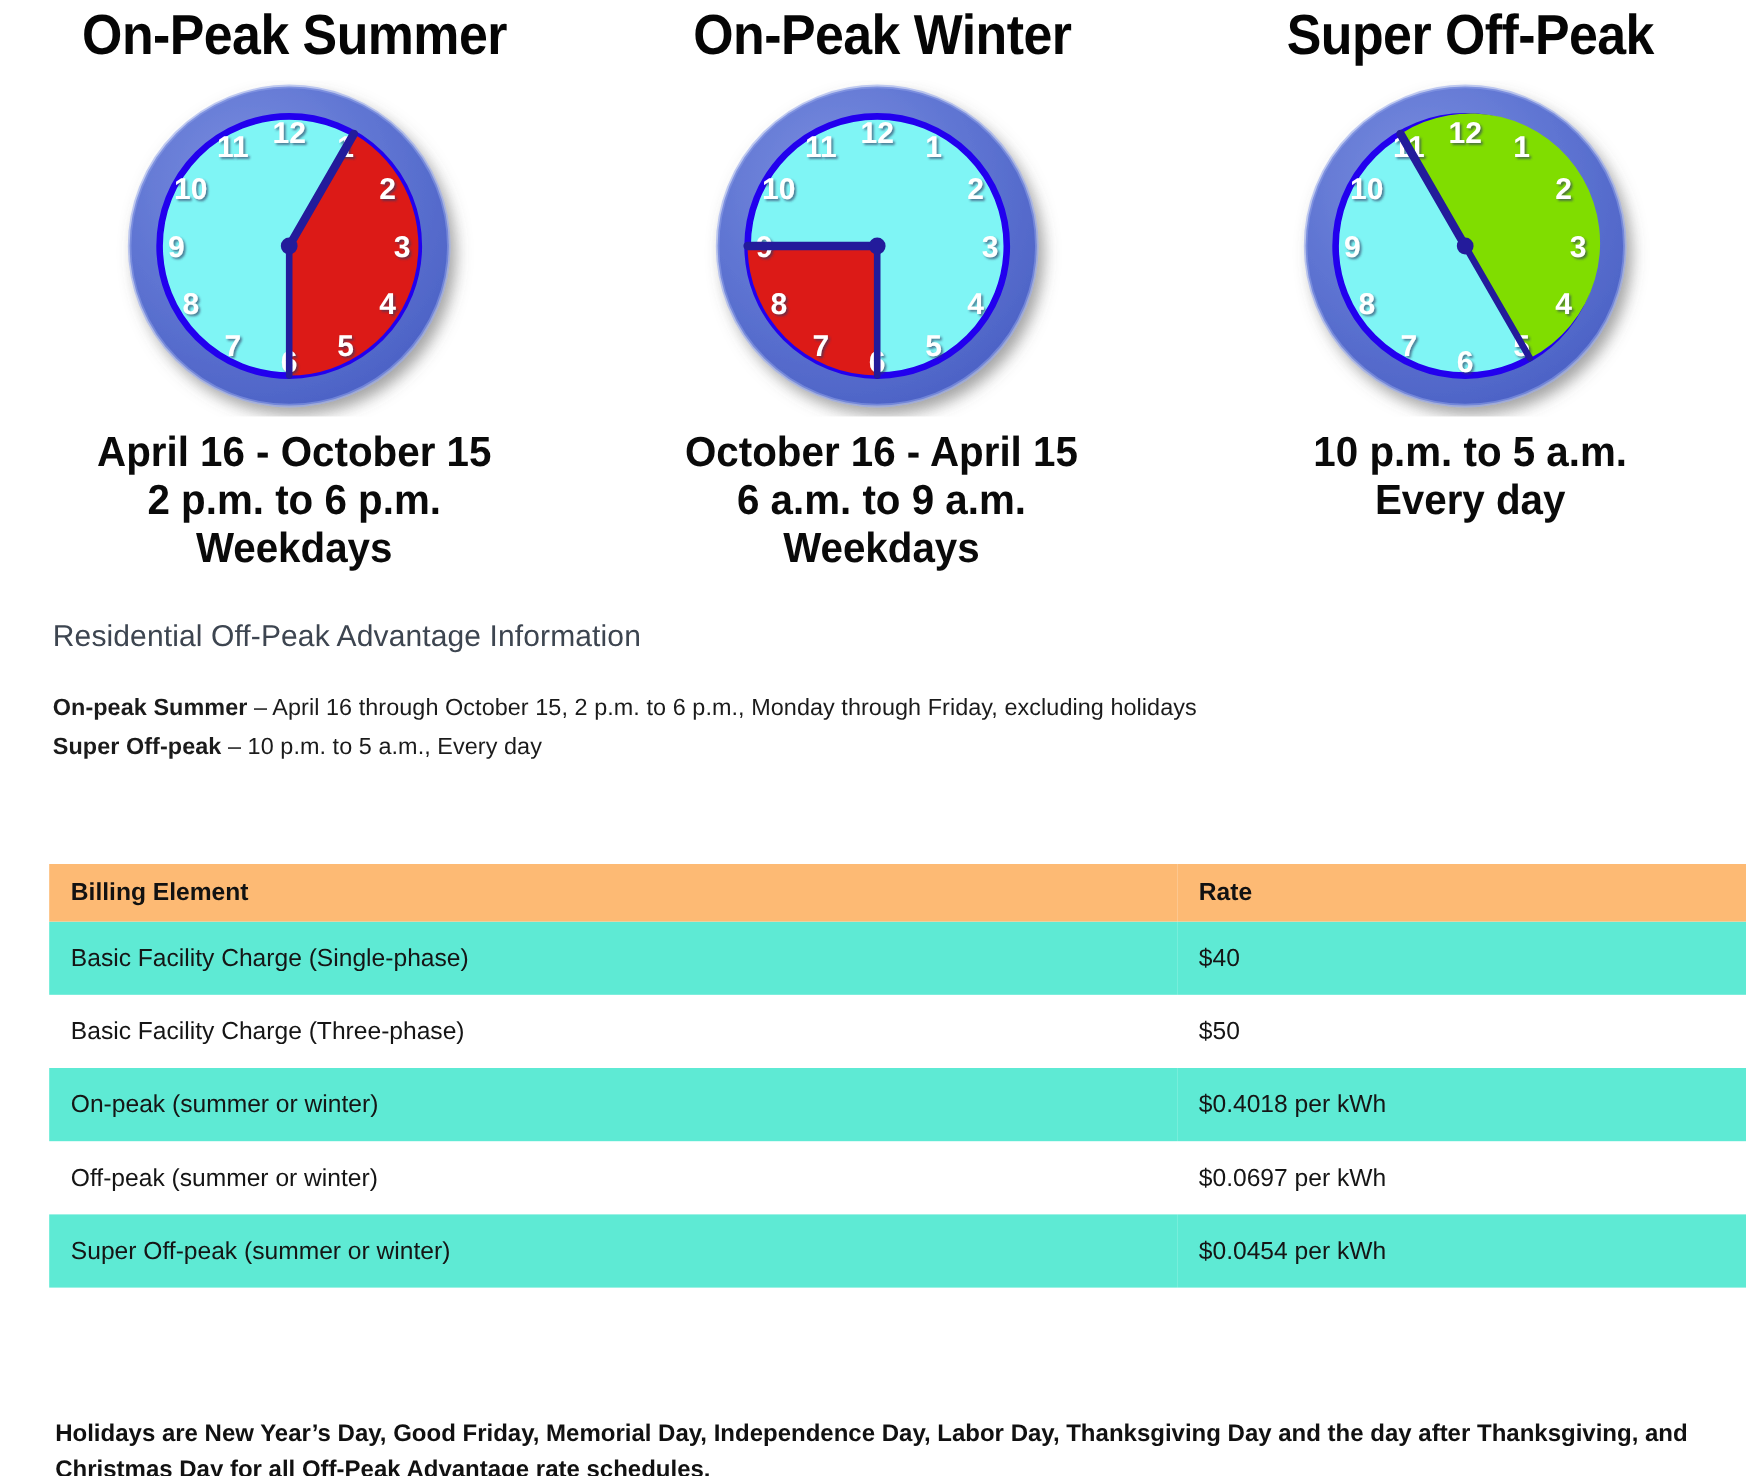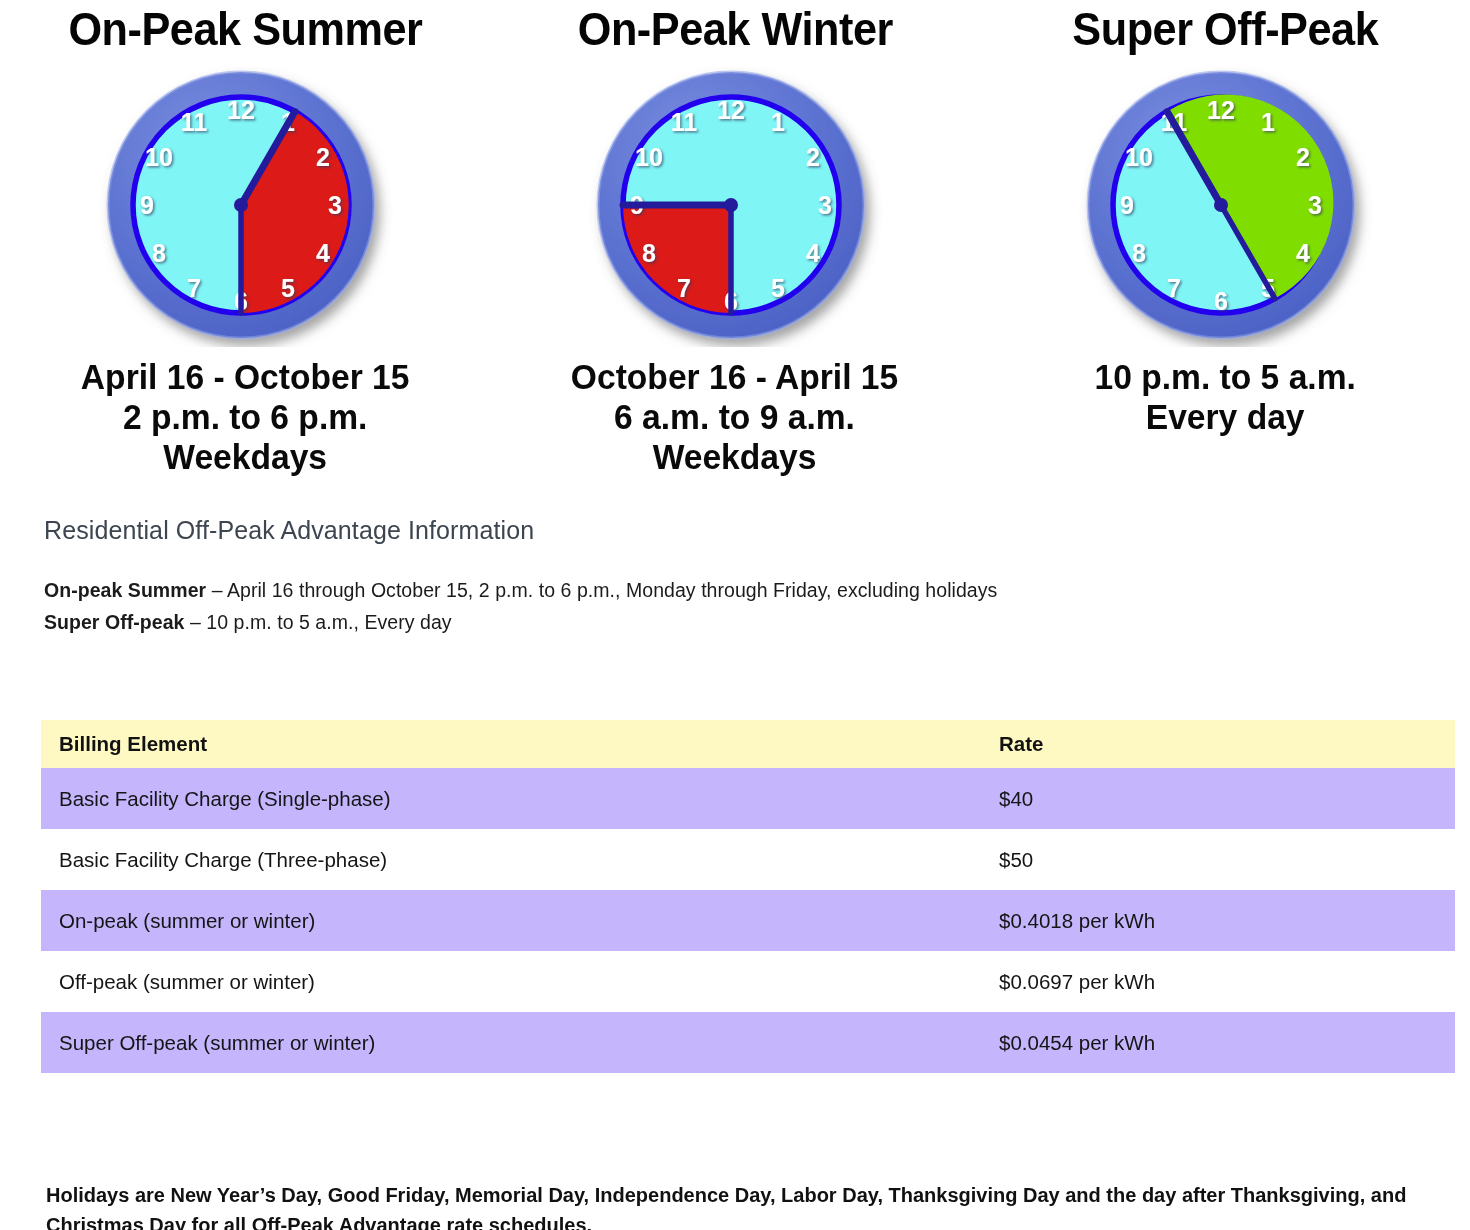--- a/index.html
+++ b/index.html
@@ -104,25 +104,25 @@
   .rate-table .col-elem  { width: 940px; }
   .rate-table .col-rate  { width: 474px; }
 
   .rate-table thead th {
     height: 48px;
     font-family: "Liberation Sans Narrow", "Liberation Sans", sans-serif;
     font-size: 20.5px;
     font-weight: bold;
     color: #121212;
     padding-left: 18px;
-    background: #fef9c3;
+    background: #fdba74;
     transform: scaleX(1);
   }
   .rate-table tbody tr { height: 61px; }
-  .rate-table tbody tr.shaded { background: #c4b5fd; border-radius: 20px; }
+  .rate-table tbody tr.shaded { background: #5eead4; border-radius: 20px; }
   .rate-table tbody td {
     font-family: "Liberation Sans Narrow", "Liberation Sans", sans-serif;
     font-size: 20.5px;
     font-weight: normal;
     color: #151515;
     padding-left: 18px;
   }
 
   
   .footer-note {

